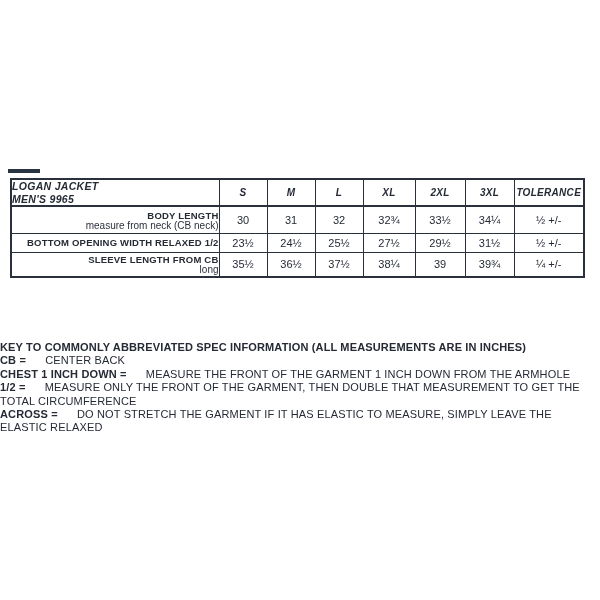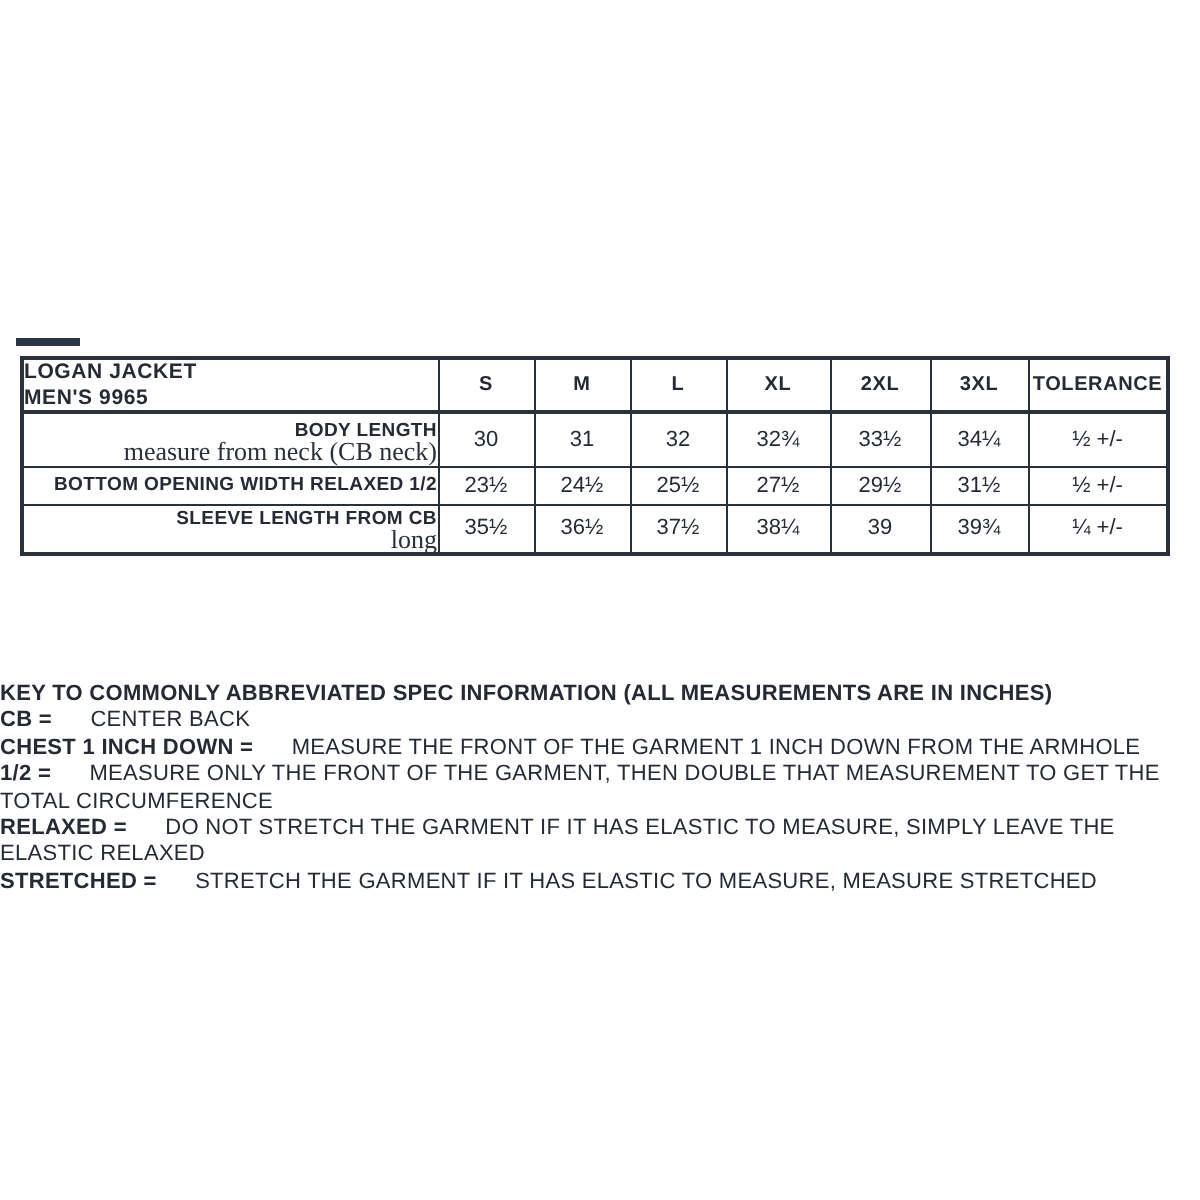--- a/index.html
+++ b/index.html
@@ -11,28 +11,28 @@
   .accent-bar {
     position:absolute; left:8px; top:169px; width:32px; height:4px;
     background:#2b3442;
   }
   table.spec {
     position:absolute; left:10px; top:178px;
     border-collapse:collapse; table-layout:fixed;
     border:2px solid #2a303c;
   }
   table.spec th, table.spec td { border:1px solid #2a303c; padding:0; }
-  table.spec thead tr { height:22px; }
+  table.spec thead tr { height:22px;font-style:italic; }
   table.spec thead th { border-bottom:2px solid #2a303c; }
   th.title-cell { text-align:left; vertical-align:middle; padding-left:6px; }
   .title-line { font-weight:bold; font-size:10.5px; line-height:12.5px; letter-spacing:0.3px; }
   th.size-th { font-weight:bold; font-size:10px; text-align:center; letter-spacing:0.3px; }
   td.name-cell { text-align:right; vertical-align:middle; padding-left:6px; }
   .row-name { font-weight:bold; font-size:9.5px; line-height:11px; letter-spacing:0.2px; }
-  .row-note { font-weight:normal; font-size:13px; line-height:9.5px; color:#2b303b;font-family:Liberation Serif, serif; }
+  .row-note { font-weight:normal; font-size:10px; line-height:9.5px; color:#2b303b; }
   td.val-cell { text-align:center; vertical-align:middle; font-size:11px; }
   .key {
     position:absolute; left:0; top:341px; width:586px;
     font-size:11px; line-height:13.4px; letter-spacing:0.15px;
   }
   .key-heading { font-weight:bold; }
   .key-term { font-weight:bold;margin-top:48px; }
   .key-def { font-weight:normal;margin-left:16px; }
 </style>
 </head>
@@ -107,16 +107,15 @@
       </tr>
     </tbody>
 </table>
 
 <div class="key">
   <div class="key-heading">KEY TO COMMONLY ABBREVIATED SPEC INFORMATION (ALL MEASUREMENTS ARE IN INCHES)</div>
   <div id="key-entries">
       <div><span class="key-term">CB = </span><span class="key-def">CENTER BACK</span></div>
       <div><span class="key-term">CHEST 1 INCH DOWN = </span><span class="key-def">MEASURE THE FRONT OF THE GARMENT 1 INCH DOWN FROM THE ARMHOLE</span></div>
       <div><span class="key-term">1/2 = </span><span class="key-def">MEASURE ONLY THE FRONT OF THE GARMENT, THEN DOUBLE THAT MEASUREMENT TO GET THE TOTAL CIRCUMFERENCE</span></div>
-      <div><span class="key-term">RELAXED = </span><span class="key-def">DO NOT STRETCH THE GARMENT IF IT HAS ELASTIC TO MEASURE, SIMPLY LEAVE THE ELASTIC RELAXED</span></div>
-      <div><span class="key-term">STRETCHED = </span><span class="key-def">STRETCH THE GARMENT IF IT HAS ELASTIC TO MEASURE, MEASURE STRETCHED</span></div>
+      <div><span class="key-term">ACROSS = </span><span class="key-def">DO NOT STRETCH THE GARMENT IF IT HAS ELASTIC TO MEASURE, SIMPLY LEAVE THE ELASTIC RELAXED</span></div>
     </div>
 </div>
 
 </body></html>

